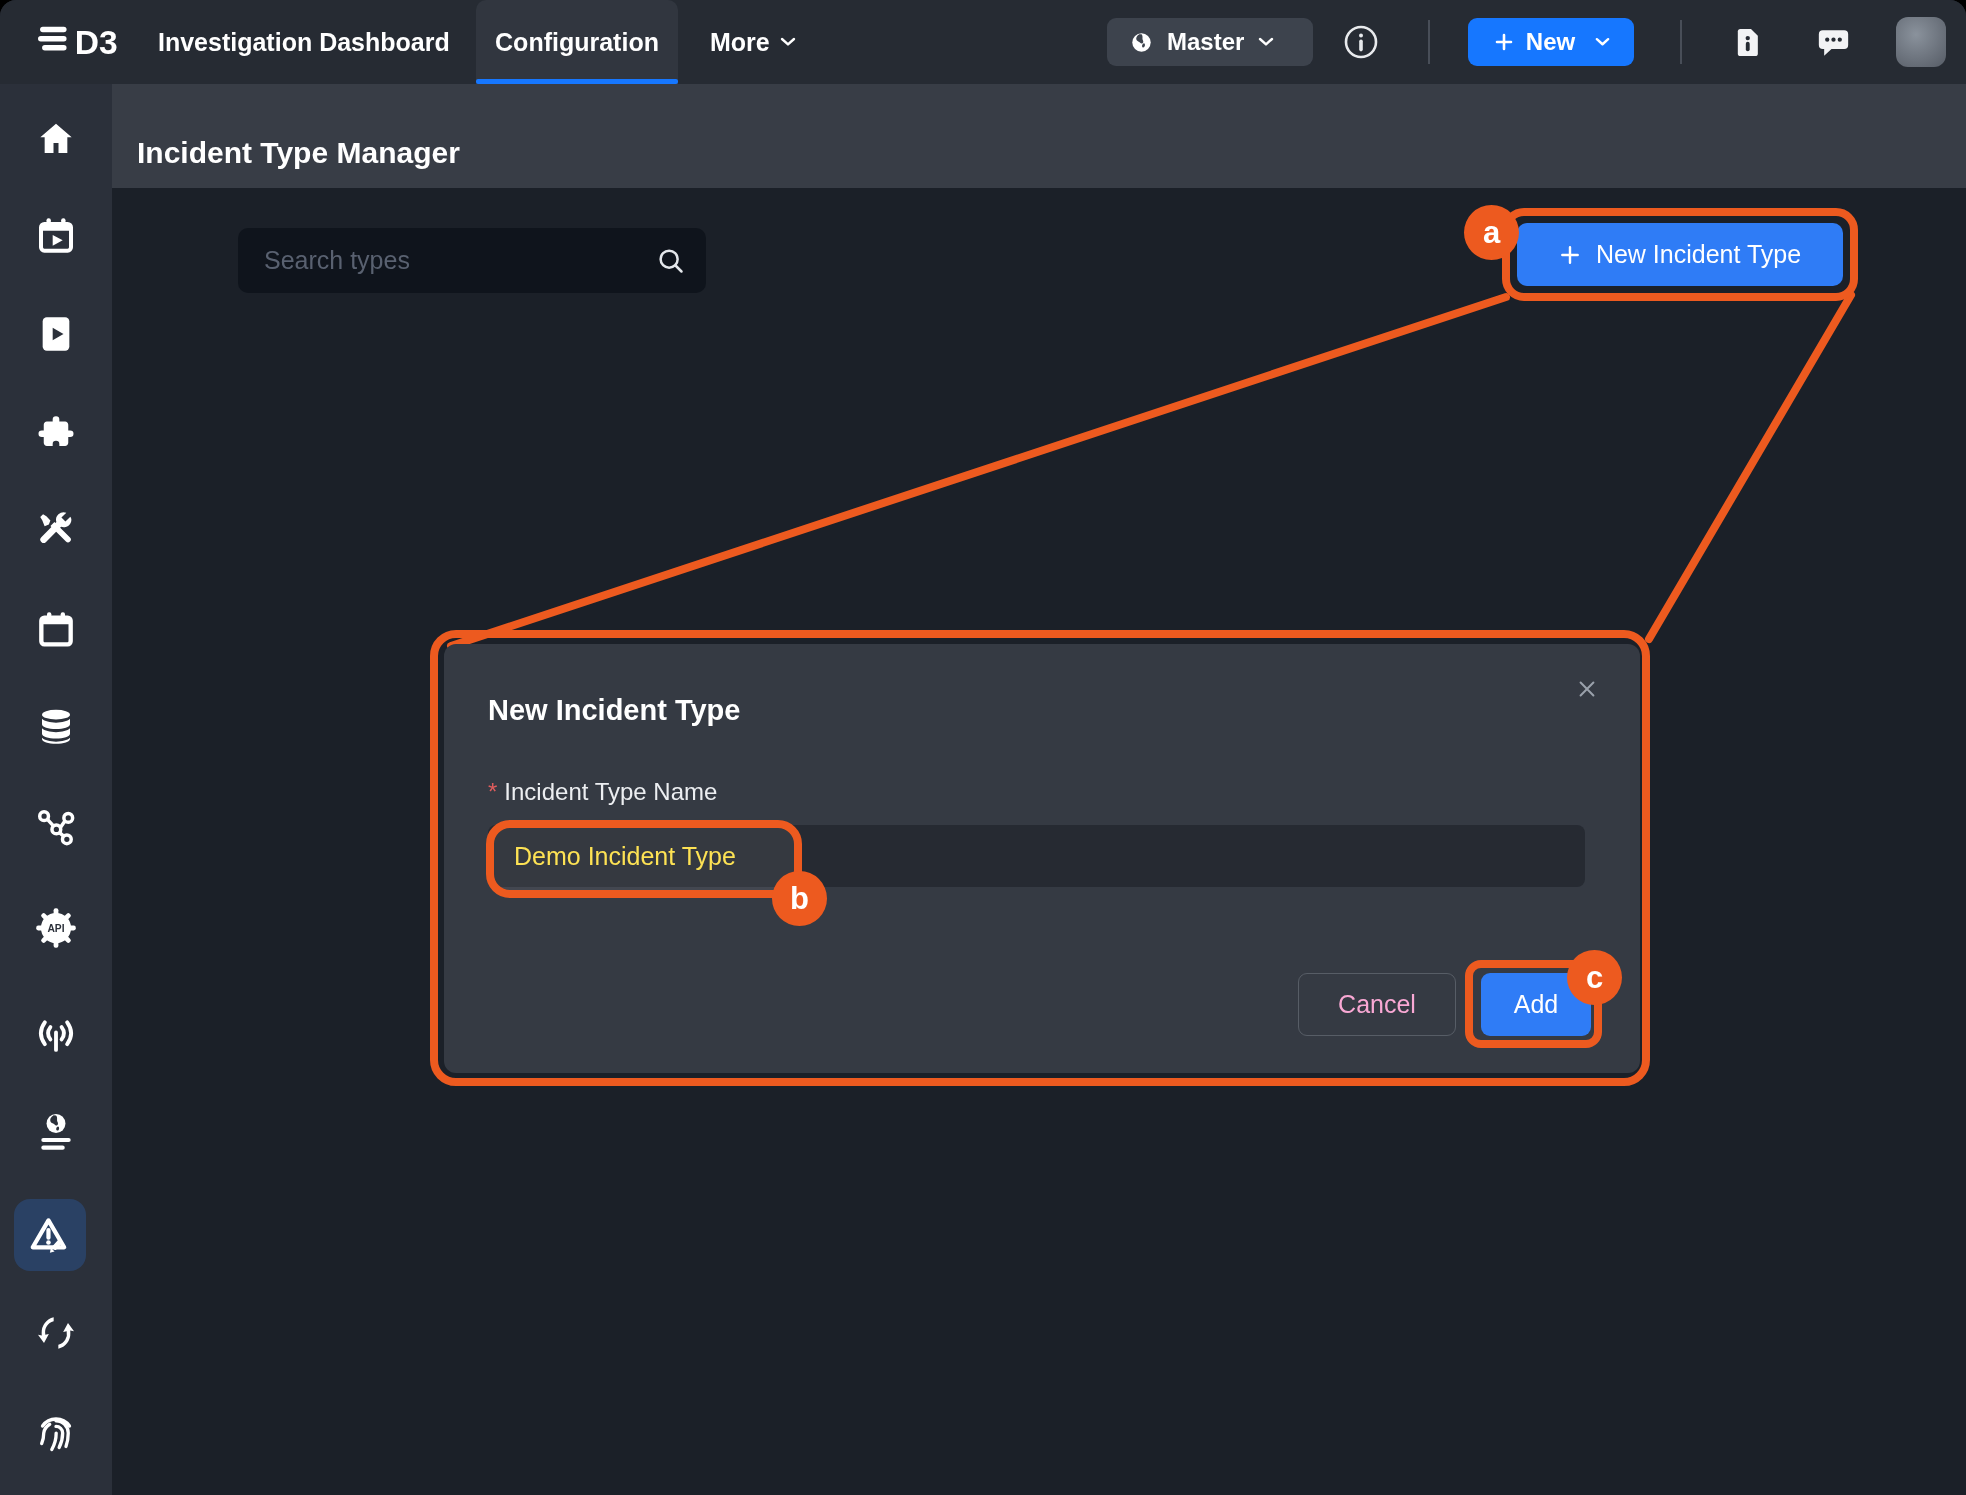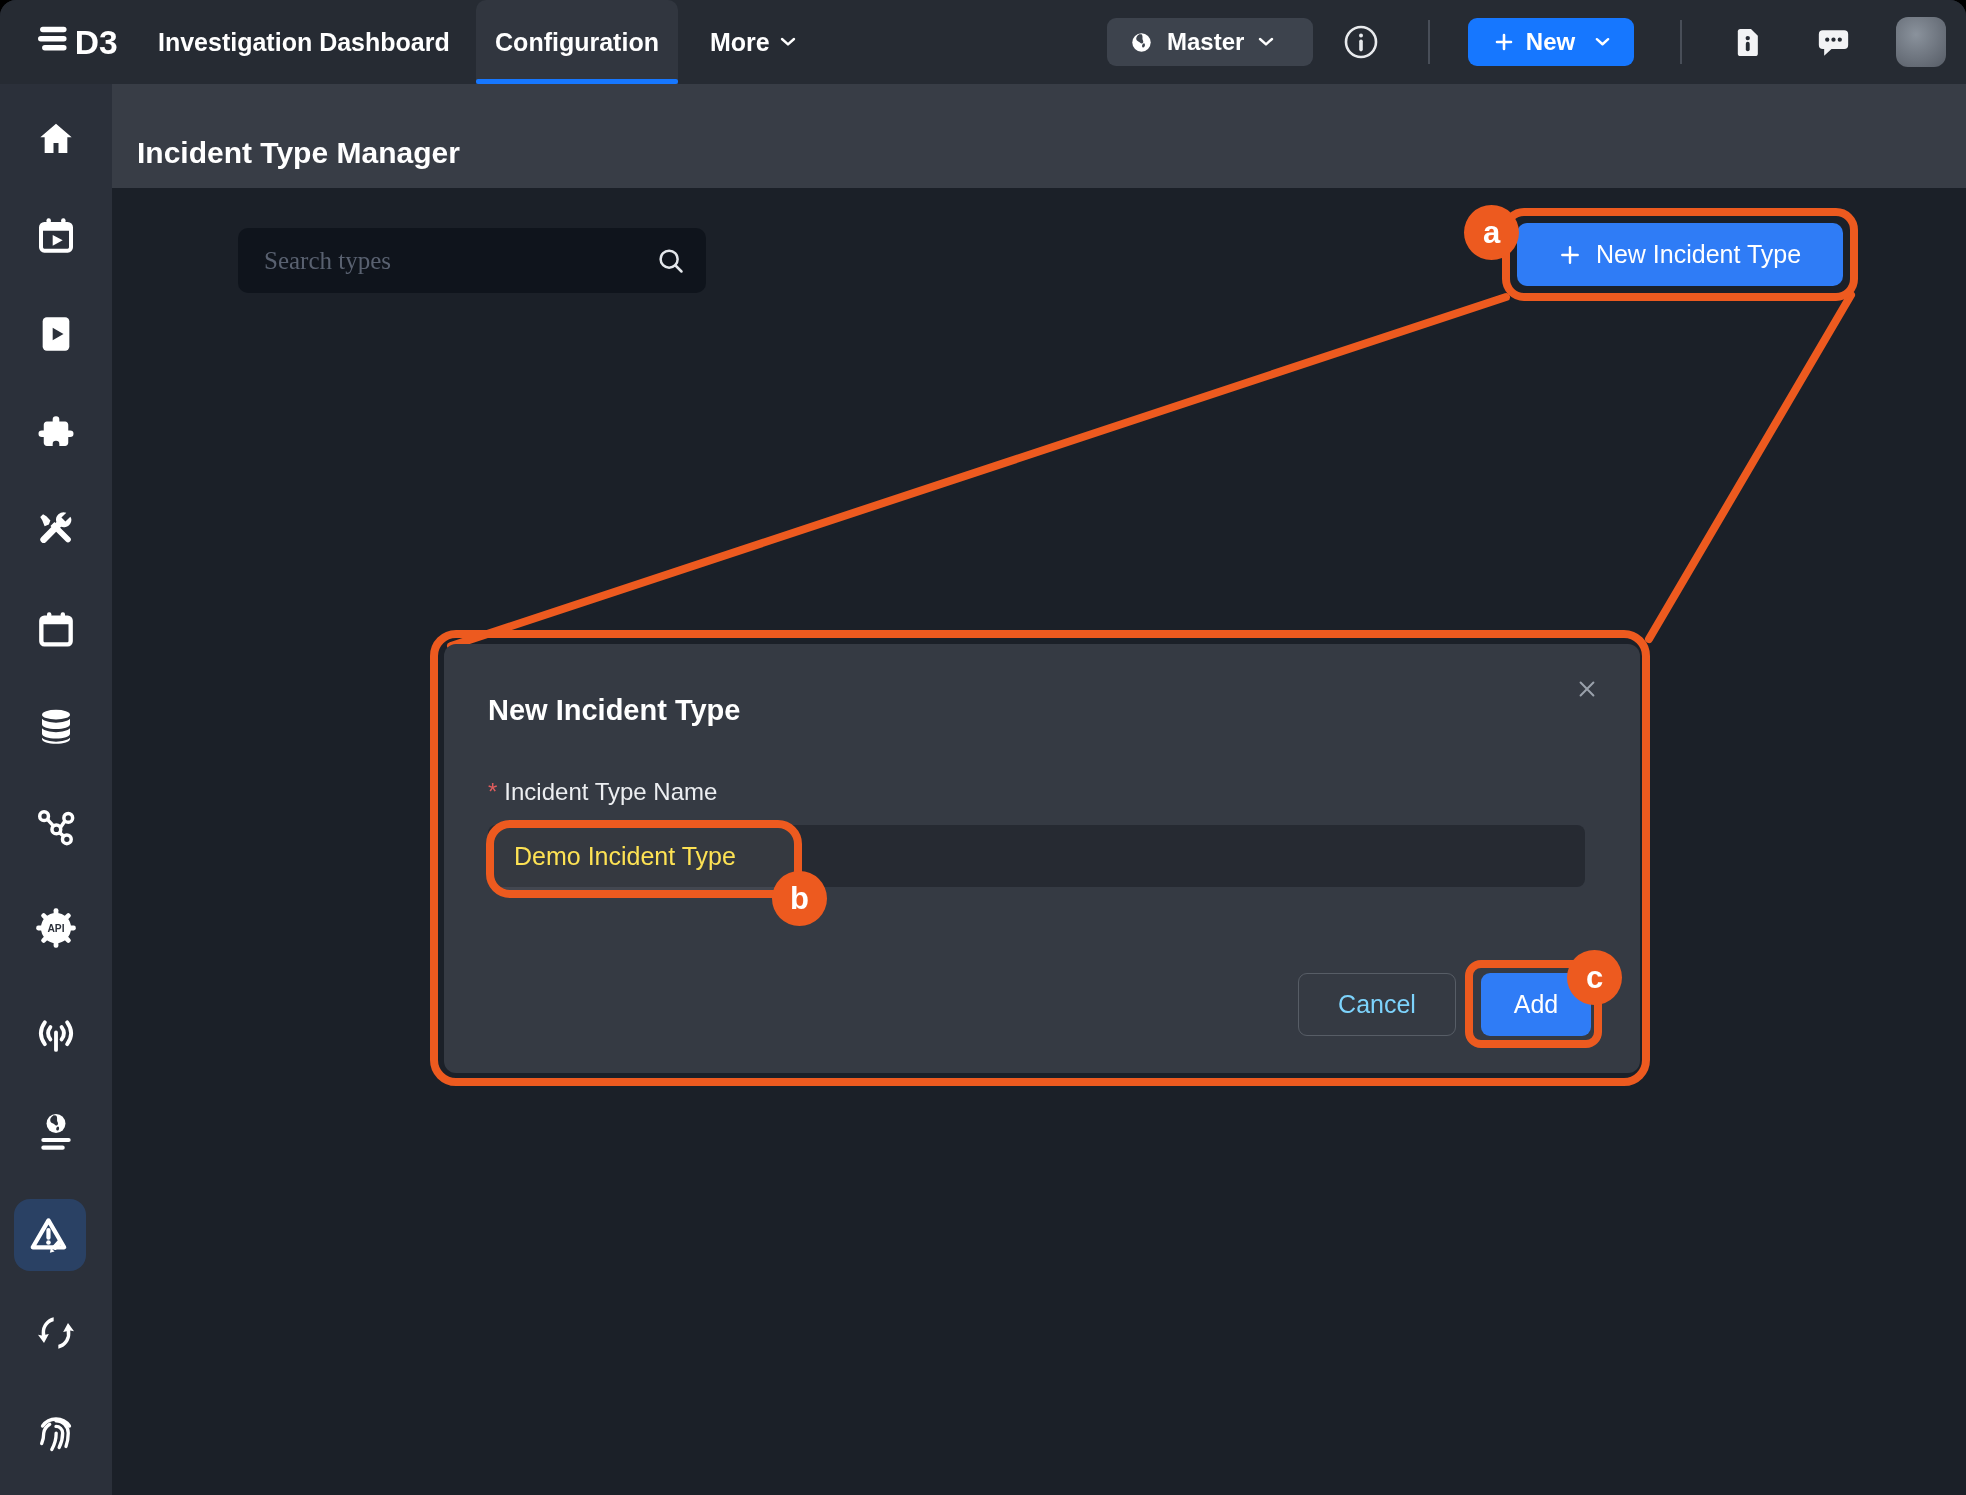--- a/index.html
+++ b/index.html
@@ -30,38 +30,38 @@
   .side-item{position:absolute;left:0;width:112px;height:46px;display:flex;align-items:center;
              justify-content:center;cursor:pointer;}
   .side-item.active{left:14px;width:72px;height:72px;background:#2a4164;border-radius:16px;}
   
   .main-header{position:absolute;left:112px;top:84px;width:1854px;height:104px;background:#383d46;}
   .page-title{position:absolute;left:137px;top:116px;font-size:30px;font-weight:700;color:#fff;z-index:5;}
   .panel{position:absolute;left:112px;top:188px;width:1854px;height:1307px;background:#1b2028;}
   .search{position:absolute;left:238px;top:228px;width:468px;height:65px;background:#0f141c;border-radius:10px;
           display:flex;align-items:center;}
   .search input{flex:1;background:transparent;border:none;outline:none;color:#ec4899;font-size:25px;
-                padding:0 0 0 26px;font-family:Liberation Serif, serif;}
+                padding:0 0 0 26px;font-family:Liberation Sans, sans-serif;}
   .search input::placeholder{color:#596170;}
   .search .mag{margin-right:20px;display:flex;}
   .nit-btn{position:absolute;left:1517px;top:223px;width:326px;height:63px;background:#2f7cf6;border:none;
            border-radius:10px;display:flex;align-items:center;justify-content:center;gap:15px;cursor:pointer;z-index:6;}
   .nit-btn span{color:#fff;font-size:25px;font-family:"Liberation Sans",sans-serif;}
   
   .modal{position:absolute;left:444px;top:644px;width:1196px;height:429px;background:#353a43;border-radius:12px;z-index:10;}
   .modal-title{position:absolute;left:44px;top:26px;font-size:29px;font-weight:700;}
   .modal-close{position:absolute;right:36px;top:28px;width:34px;height:34px;display:flex;align-items:center;
                justify-content:center;cursor:pointer;background:transparent;border:none;}
   .field-label{position:absolute;left:44px;top:134px;font-size:24px;color:#eceef1;display:flex;gap:7px;}
   .req{color:#e05d5d;}
   .modal input.field{position:absolute;left:44px;top:181px;width:1097px;height:62px;box-sizing:border-box;
         background:#262a32;border:none;outline:none;border-radius:8px;color:#fde047;font-size:25px;
         padding:0 26px;font-family:"Liberation Sans",sans-serif;}
   .btn-cancel{position:absolute;left:854px;top:329px;width:158px;height:63px;background:transparent;
-        border:1.6px solid #575d66;border-radius:9px;color:#7dd3fc;font-size:25px;cursor:pointer;
+        border:1.6px solid #575d66;border-radius:9px;color:#f9a8d4;font-size:25px;cursor:pointer;
         font-family:"Liberation Sans",sans-serif;}
   .btn-add{position:absolute;left:1037px;top:329px;width:110px;height:63px;background:#2f7cf6;border:none;
         border-radius:9px;color:#fff;font-size:25px;cursor:pointer;font-family:"Liberation Sans",sans-serif;}
   
   .ann{position:absolute;border:8px solid #ed5a1f;pointer-events:none;box-sizing:border-box;}
   .ann-a{left:1502px;top:208px;width:356px;height:93px;border-radius:22px;z-index:20;}
   .ann-modal{left:430px;top:630px;width:1220px;height:456px;border-radius:26px;z-index:9;}
   .ann-b{left:486px;top:820px;width:316px;height:78px;border-radius:24px;z-index:20;background:rgba(255,255,255,0.07);}
   .ann-c{left:1465px;top:960px;width:137px;height:88px;border-radius:16px;z-index:20;}
   .badge{position:absolute;width:55px;height:55px;border-radius:50%;background:#ed5a1f;color:#fff;

